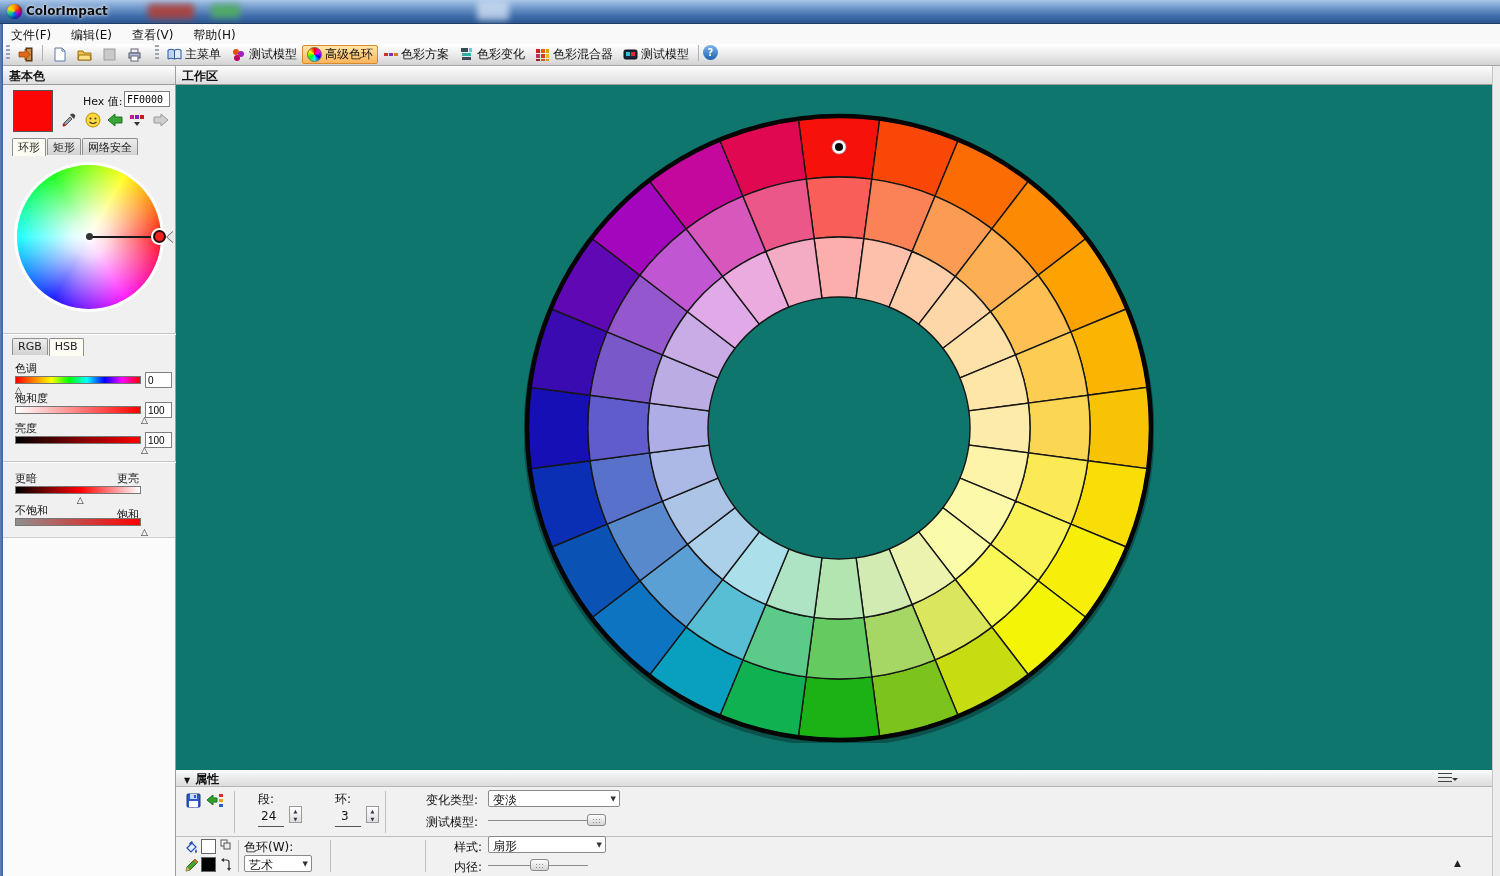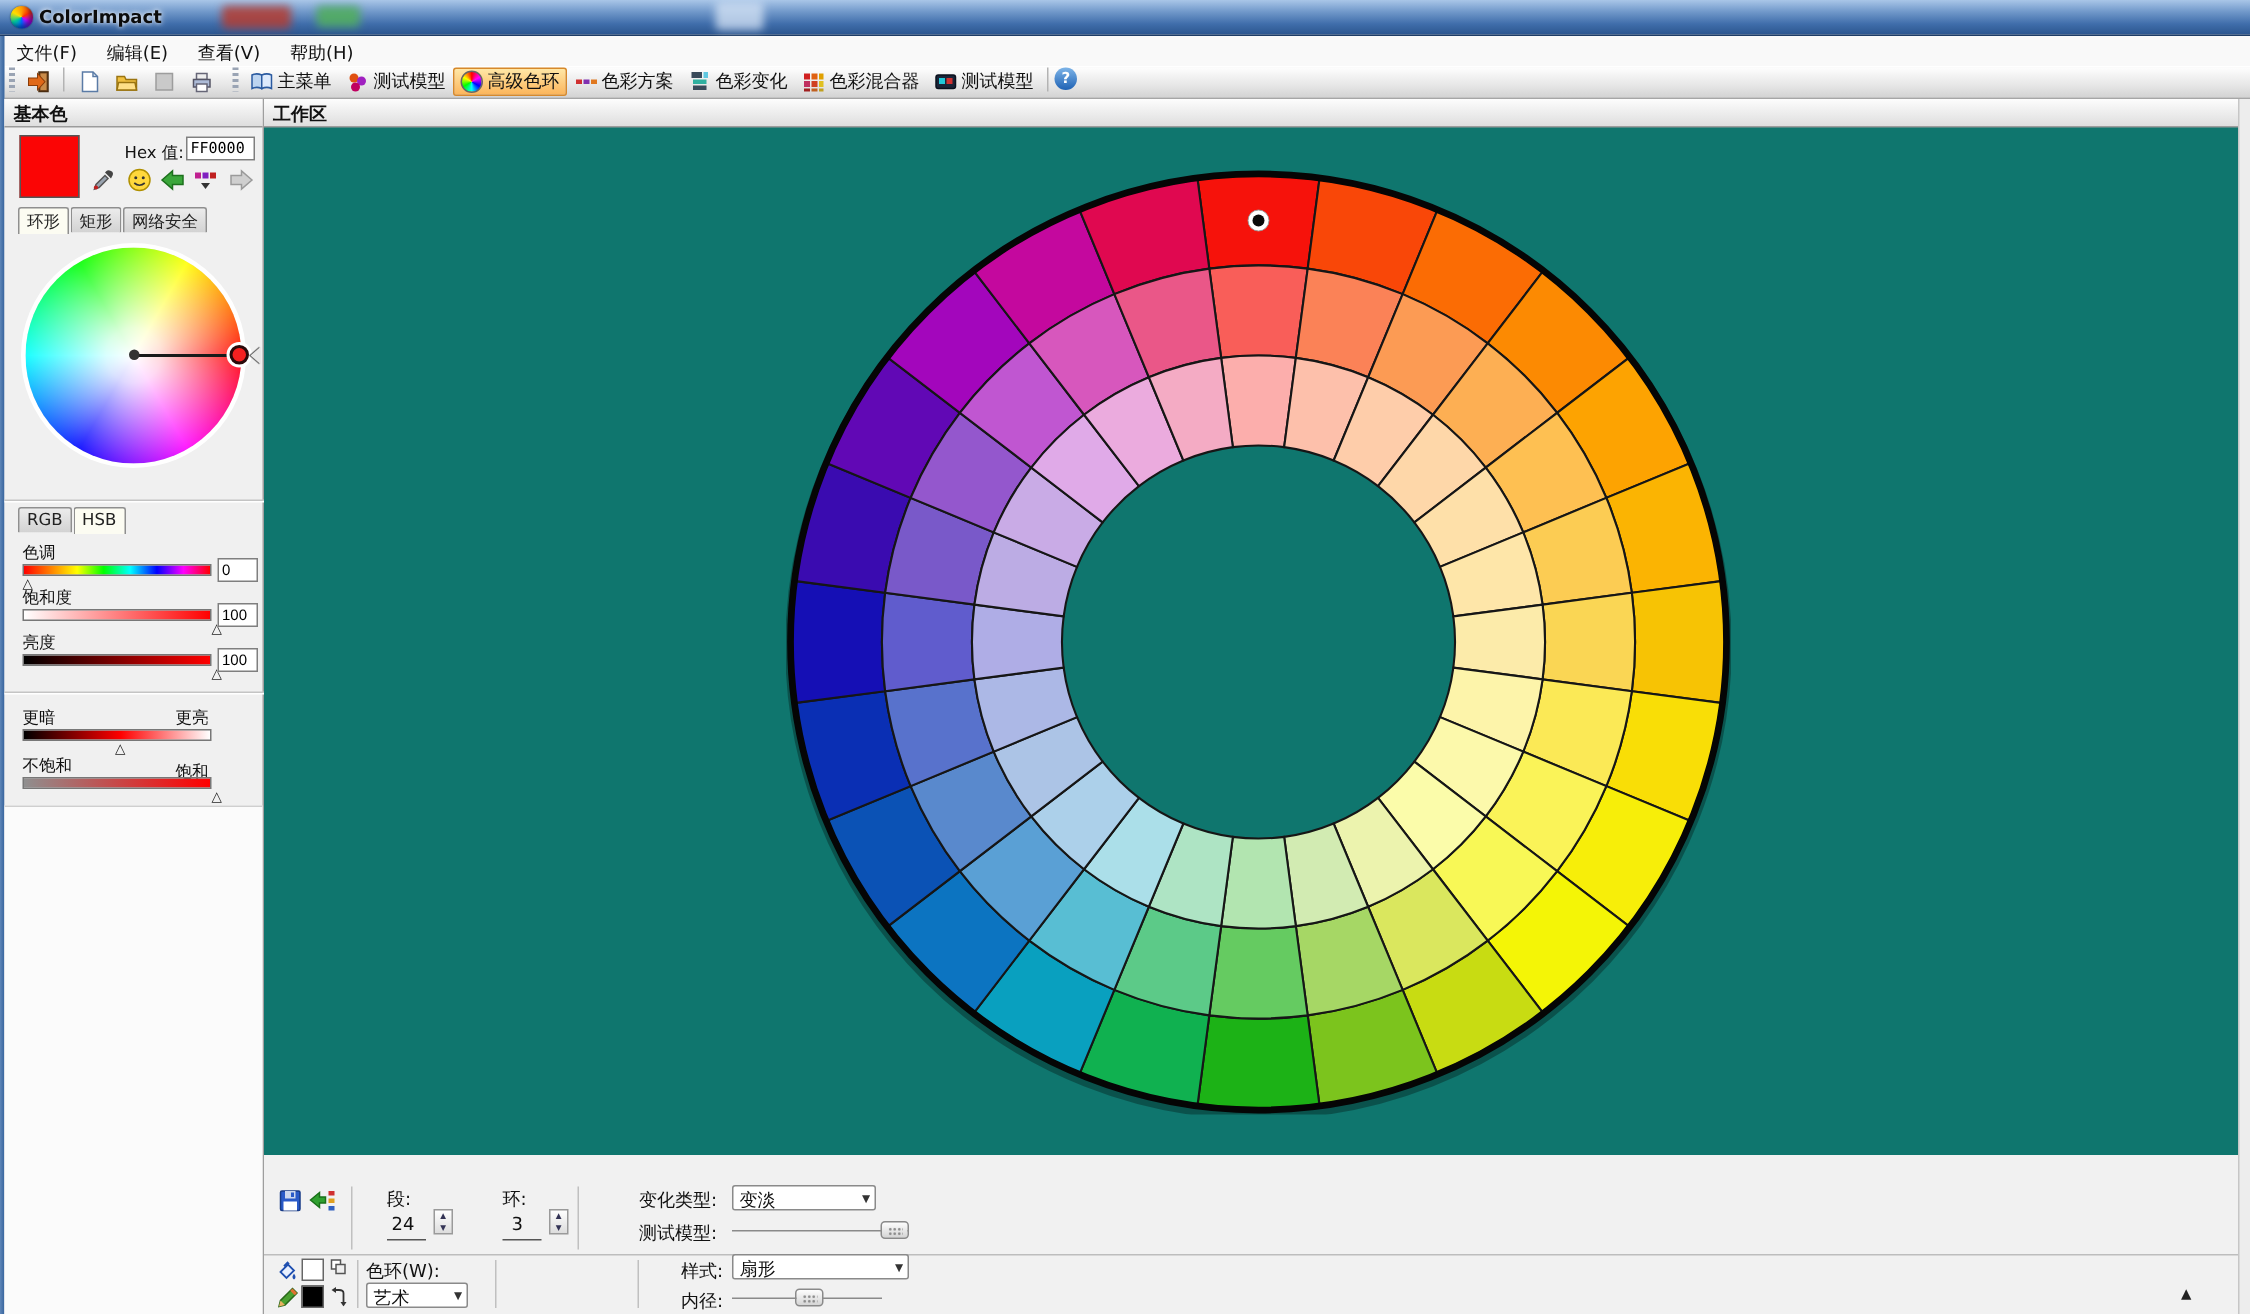--- a/index.html
+++ b/index.html
@@ -408,20 +408,24 @@
         <path d="M218.9 83.1 A251 251 0 0 1 282.2 66.1 L290.1 125.6 A191 191 0 0 0 241.9 138.5 Z" fill="rgb(234,87,136)" stroke="#161616" stroke-width="1.4"></path>
         <path d="M241.9 138.5 A191 191 0 0 1 290.1 125.6 L297.9 185.1 A131 131 0 0 0 264.9 194.0 Z" fill="rgb(244,171,196)" stroke="#161616" stroke-width="1.4"></path>
         <circle cx="315" cy="315" r="312" fill="none" stroke="#050505" stroke-width="4.5"></circle>
         <circle cx="315" cy="34" r="7" fill="#fff" stroke="#999" stroke-width="0.6"></circle>
         <circle cx="315" cy="34" r="4" fill="#0a0a0a"></circle>
       </svg>
   </div>
   <div class="right-strip"></div>
 
   <div class="props">
+    <div class="props-hd">
+      <span class="tri">▼</span><span>属性</span>
+      <span class="props-list-icon"></span>
+    </div>
 
     <span class="ico-svg" style="left:10px; top:23px;">
       <svg width="15" height="15" viewBox="0 0 15 15">
         <rect x="1" y="1" width="13" height="13" rx="1" fill="#2a5ac8" stroke="#173a86"></rect>
         <rect x="4" y="1" width="7" height="5" fill="#cdd8ee"></rect>
           <rect x="8" y="2" width="2" height="3" fill="#2a5ac8"></rect>
         <rect x="3" y="8" width="9" height="6" fill="#fff"></rect>
       </svg>
     </span>
     <span class="ico-svg" style="left:30px; top:22px;">
@@ -446,21 +450,21 @@
     <span class="pvalue" style="left:165px; top:39px;">3</span>
     <span class="uline" style="left:159px; top:56px;"></span>
     <span class="spinner" style="left:190px; top:36px;">
         <span>▲</span>
         <span>▼</span>
       </span>
 
     <span class="vsep" style="left:209px; top:21px; height:42px;"></span>
 
     <span class="plabel" style="left:250px; top:22px;">变化类型:</span>
-    <span class="dropdown" style="left:312px; top:20px; width:96px;">
+    <span class="dropdown" style="left:312px; top:20px; width:132px;">
       <span>变淡</span>
       <span class="arrow">▼</span>
     </span>
 
     <span class="plabel" style="left:250px; top:44px;">测试模型:</span>
     <span class="slider-track" style="left:312px; top:50px; width:118px;"></span>
     <span class="slider-handle" style="top: 44px; left: 411px;">
         <i></i>
       </span>
 

